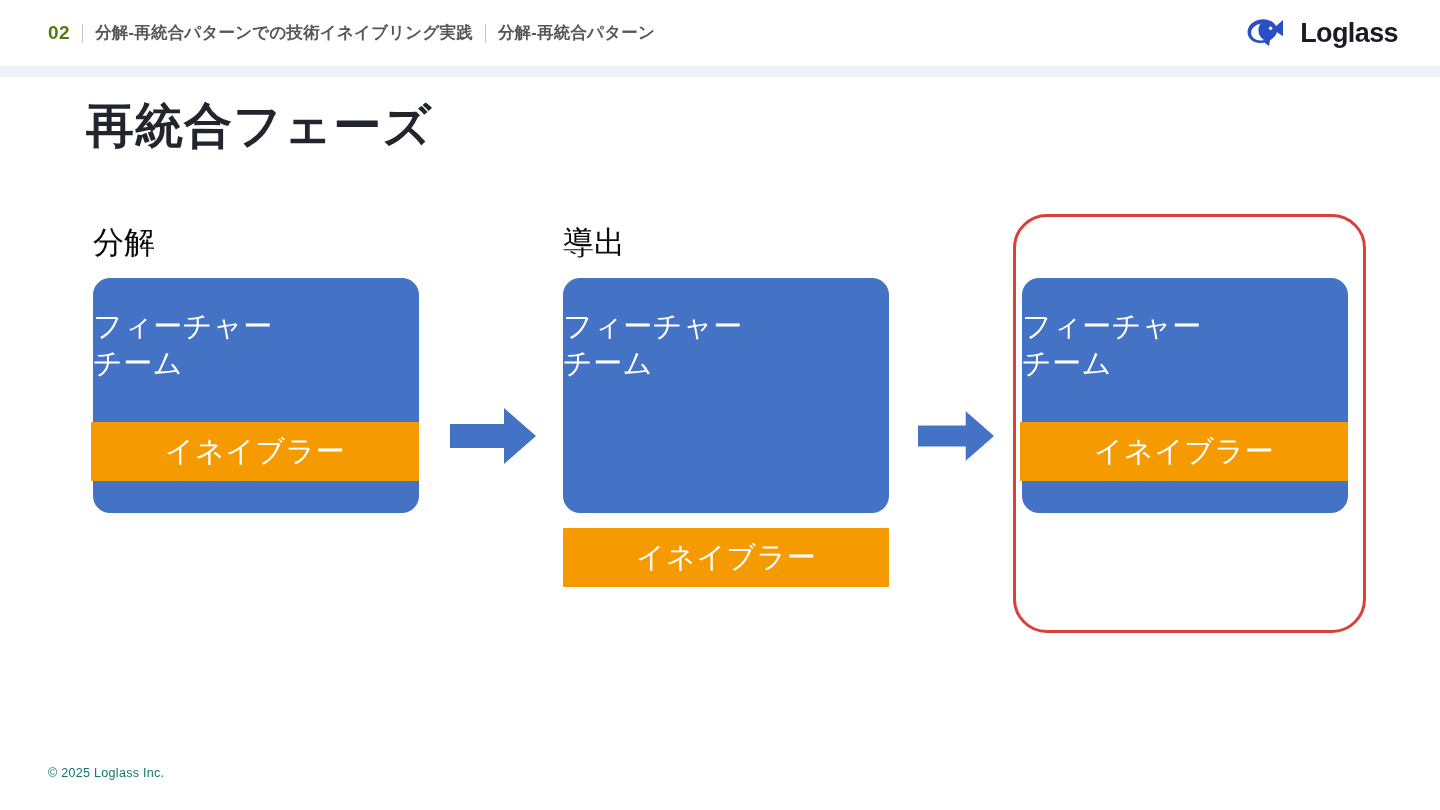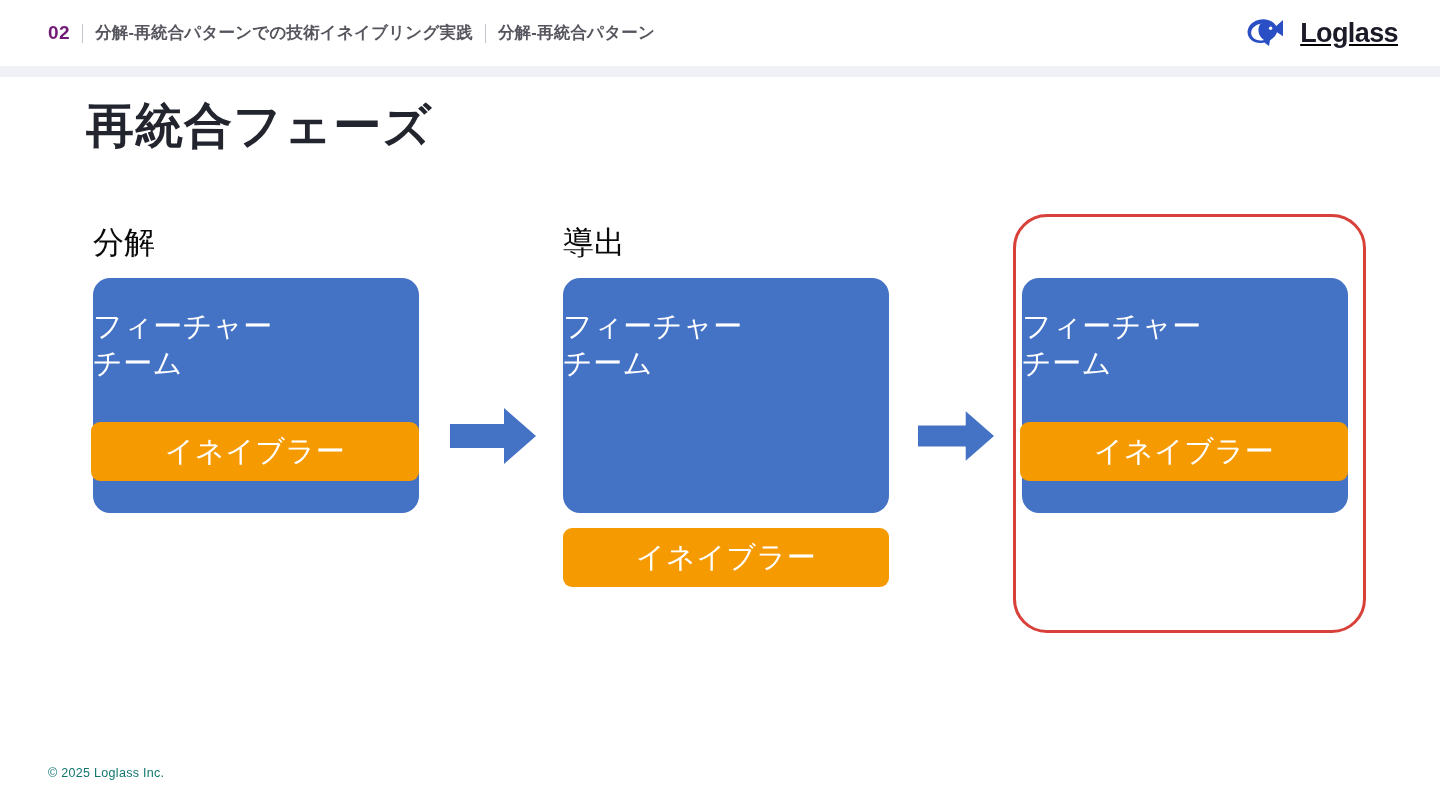--- a/index.html
+++ b/index.html
@@ -29,21 +29,21 @@
     top: 0;
     height: 66px;
     display: flex;
     align-items: center;
     gap: 0px;
     white-space: nowrap;
   }
   .bc-num {
     font-size: 19px;
     font-weight: 700;
-    color: #701a75;
+    color: #4d7c0f;
     letter-spacing: 0.5px;
   }
   .bc-sep {
     display: inline-block;
     width: 1px;
     height: 19px;
     background: #c2c2cb;
     margin: 0 12px;
   }
   .bc-text {
@@ -54,21 +54,20 @@
   }
 
   .logo {
     position: absolute;
     right: 42px;
     top: 13px;
     height: 40px;
     display: flex;
     align-items: center;
     gap: 13px;
-    text-decoration: underline;
   }
   .logo-mark { width: 44px; height: 34px; display: block; }
   .logo-text {
     font-size: 27px;
     font-weight: 700;
     color: #1b1b28;
     letter-spacing: -0.6px;
   }
 
   .header-rule {
@@ -116,21 +115,21 @@
     color: #ffffff;
     font-size: 29px;
     font-weight: 400;
     line-height: 1.28;
     letter-spacing: 0.5px;
   }
 
   .enabler-bar {
     position: absolute;
     background: #f59a00;
-    border-radius: 9px;
+    border-radius: 1px;
     display: flex;
     align-items: center;
     justify-content: center;
   }
   .enabler-text {
     color: #ffffff;
     font-size: 29px;
     font-weight: 400;
     letter-spacing: 0.5px;
     line-height: 1;

